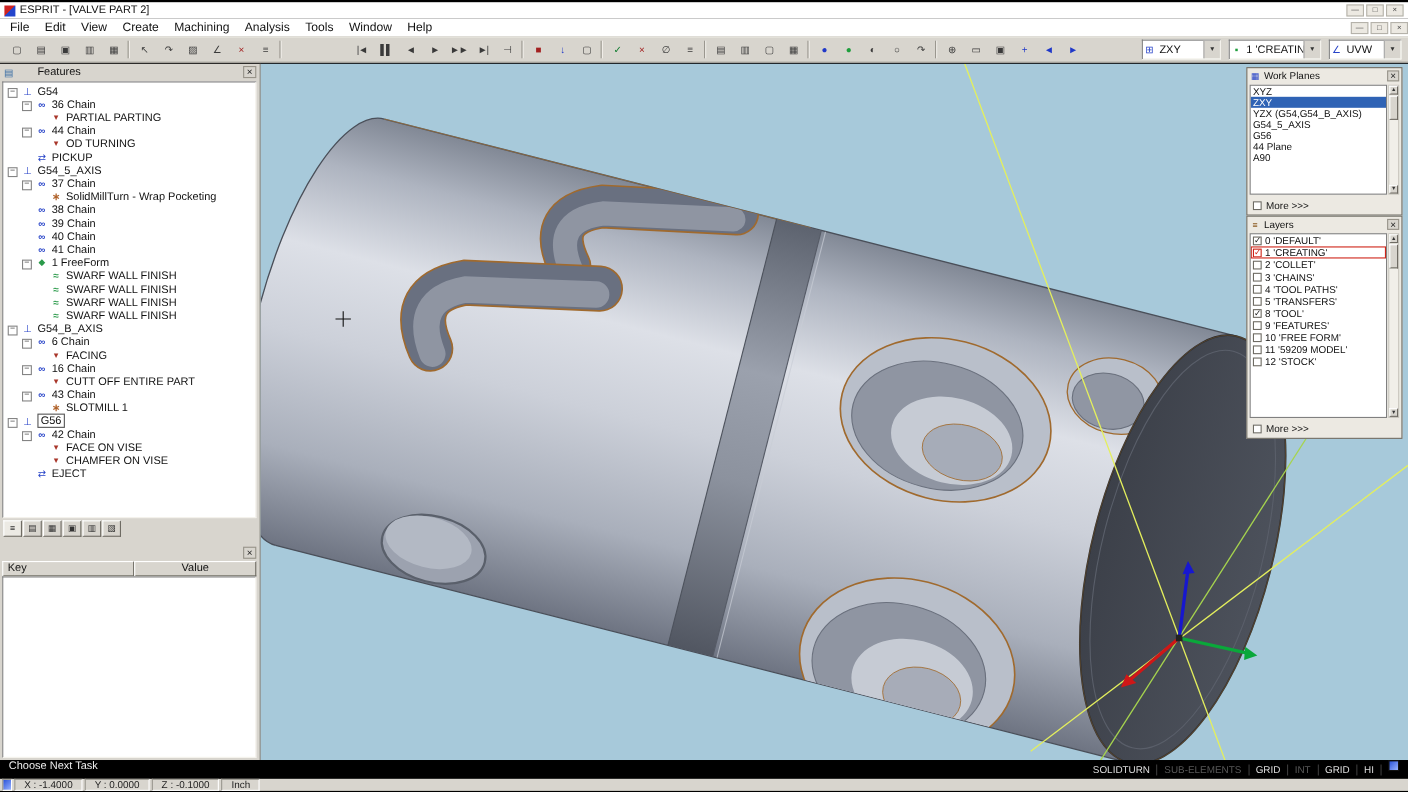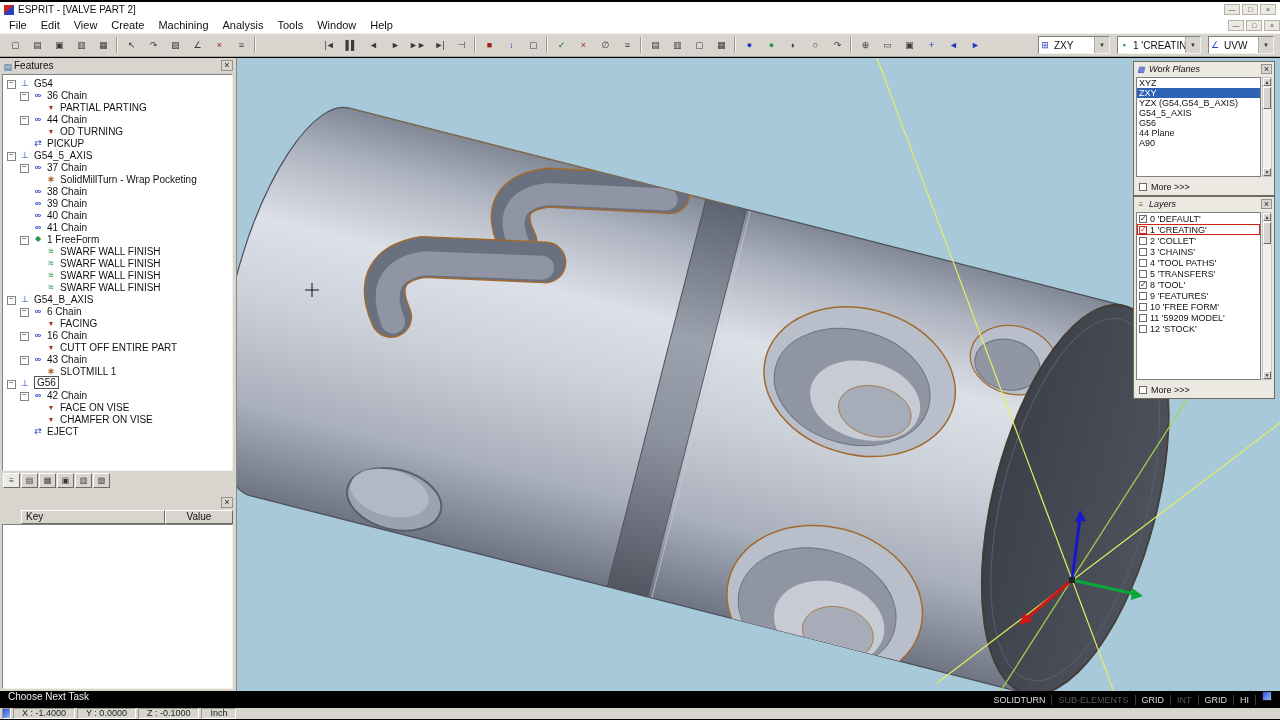--- a/index.html
+++ b/index.html
@@ -40,21 +40,21 @@
   .combo .clabel { padding:0 3px; white-space:nowrap; overflow:hidden; }
   .combo .cicon { width:12px; text-align:center; font-size:9px; color:#2743c8; flex:none; }
   .combo .drop { margin-left:auto; width:15px; height:16px; background:var(--chrome);
     border-left:1px solid #aaa; display:flex; align-items:center; justify-content:center; flex:none; }
   .combo .drop::after { content:"▼"; font-size:6px; color:#333; }
   .combo.c1 { width:72px; } .combo.c2 { width:84px; } .combo.c3 { width:66px; }
 
   
   .left-panel { position:absolute; left:0; top:58px; width:237px; bottom:29px; background:var(--chrome);
     border-right:1px solid #8a877f; }
-  .features-header { height:15px; display:flex; align-items:center; gap:1px; padding:0 3px; font-size:10px; }
+  .features-header { height:15px; display:flex; align-items:center; gap:21px; padding:0 3px; font-size:10px; }
   .fh-icon { width:10px; height:10px; flex:none; text-align:center; }
   .fh-icon::after { content:"▤"; font-size:9px; color:#3a6ea5; line-height:1; }
   .close-x { width:12px; height:11px; border:1px solid #979389; background:var(--chrome);
     display:flex; align-items:center; justify-content:center; }
   .close-x::after { content:"×"; font-size:9px; line-height:1; color:#222; }
   .features-header .close-x { margin-left:auto; }
   .tree-wrap { position:absolute; top:16px; left:2px; right:3px; height:397px; background:#fff;
     border:1px solid; border-color:#808080 #f4f2ec #f4f2ec #808080; overflow:hidden; padding-top:2px; }
   .trow { height:12px; display:flex; align-items:flex-end; white-space:nowrap; font-size:10px;
     padding-left:calc(4px + var(--lvl,0)*13px); }
@@ -74,31 +74,31 @@
   .tree-tabs { position:absolute; top:415px; left:3px; display:flex; gap:1px; }
   .ttab { width:17px; height:15px; border:1px solid; border-color:#fff #6e6b63 #6e6b63 #fff;
     background:var(--chrome); display:flex; align-items:center; justify-content:center; color:#333; }
   .ttab .glyph { font-size:8px; line-height:1; }
   .ttab:first-of-type { background:#eceae4; }
   .props-close-row { position:absolute; top:438px; left:2px; right:3px; height:13px; display:flex;
     justify-content:flex-end; align-items:center; }
   .props-header { position:absolute; top:452px; left:2px; right:3px; height:14px; display:flex; font-size:10px; }
   .pcol { border:1px solid; border-color:#fff #6e6b63 #6e6b63 #fff; background:var(--chrome);
     padding:0 4px; line-height:12px; }
-  .pcol.key { width:144px;margin-left:19px; } .pcol.val { flex:1;text-align:center; }
+  .pcol.key { width:120px; } .pcol.val { flex:1;text-align:center; }
   .props-body { position:absolute; top:466px; left:2px; right:3px; bottom:2px; background:#fff;
     border:1px solid; border-color:#808080 #f4f2ec #f4f2ec #808080; }
 
   
   .viewport { position:absolute; left:237px; top:58px; right:0; bottom:29px; background:var(--viewport-bg); overflow:hidden; }
   svg.model { position:absolute; left:0; top:0; }
 
   
   .float-panel { position:absolute; background:#ece9e2; border:1px solid #6e6b63; }
-  .fp-header { height:14px; display:flex; align-items:center; gap:3px; padding:0 2px; font-size:9px; font-weight:normal;font-style:italic; }
+  .fp-header { height:14px; display:flex; align-items:center; gap:3px; padding:0 2px; font-size:9px; font-weight:normal; }
   .fp-icon { width:10px; text-align:center; }
   .fp-icon::after { font-size:8px; line-height:1; }
   .fp-icon.wp::after { content:"▦"; color:#2743c8; }
   .fp-icon.ly::after { content:"≡"; color:#8a5a20; }
   .fp-header .close-x { margin-left:auto; width:11px; height:10px; }
   .fp-list { position:absolute; top:15px; left:2px; right:13px; bottom:18px; background:#fff;
     border:1px solid #808080; overflow:hidden; font-size:9px; }
   .wp-item { height:10px; line-height:10px; padding-left:2px; white-space:nowrap; }
   .wp-item.selected { background:var(--selection); color:#fff; }
   .layer-item { height:11px; display:flex; align-items:center; gap:3px; padding:0 2px; white-space:nowrap; }

